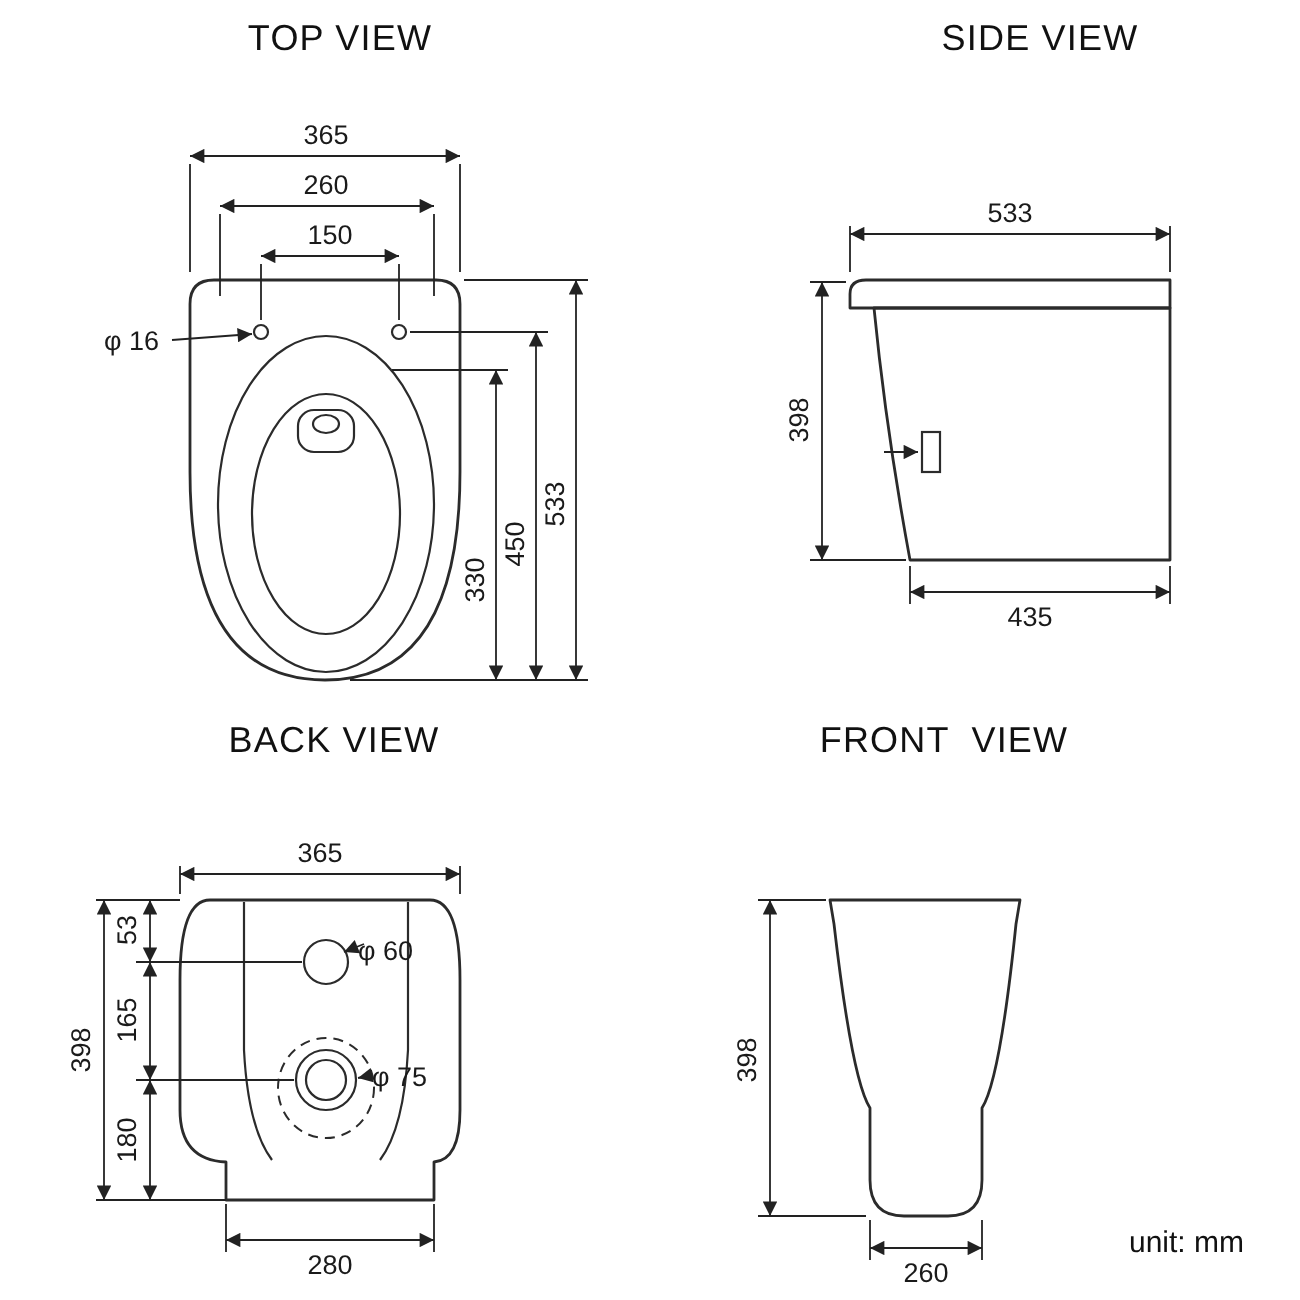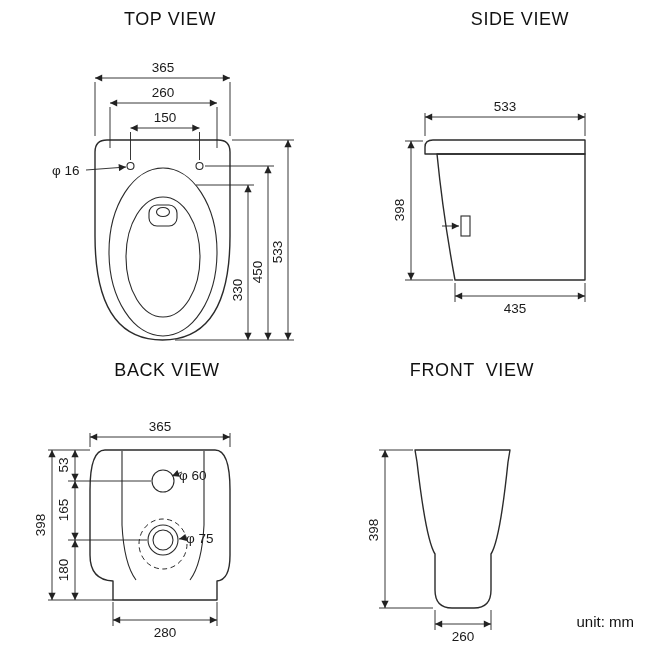--- a/index.html
+++ b/index.html
@@ -11,21 +11,21 @@
   svg { display:block; }
   text { font-family:"Liberation Sans", sans-serif; fill:#1a1a1a; }
   .view-title { font-size:18px; letter-spacing:0.6px; fill:#111; white-space:pre; }
   .dim-text { font-size:13.5px; }
   .outline { fill:none; stroke:#2b2b2b; stroke-width:1.4; stroke-linejoin:round; }
   .thin { fill:none; stroke:#2b2b2b; stroke-width:1.1; }
   .dashed { fill:none; stroke:#2b2b2b; stroke-width:1; stroke-dasharray:5 3.5; }
   .ext { stroke:#222; stroke-width:0.9; }
   .dim { stroke:#222; stroke-width:0.9; fill:none; }
   .unit-label {
-    position:absolute; right:16px; bottom:20px;
+    position:absolute; right:28px; bottom:20px;
     font-size:15px; color:#111;
   }
 </style>
 </head>
 <body>
 
 <div class="page">
   <div class="views">
 
     <svg width="325" height="350" viewBox="0 0 325 350">

